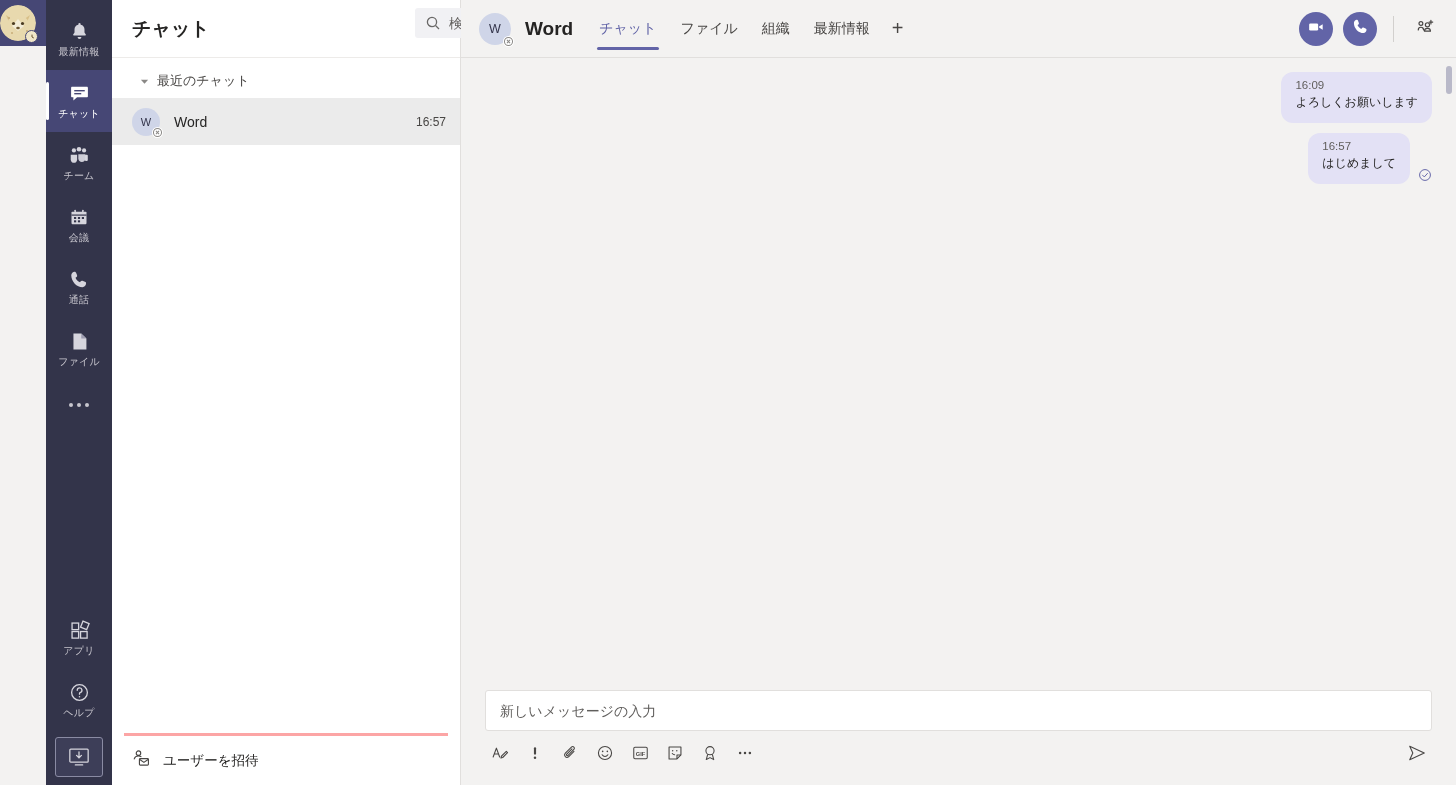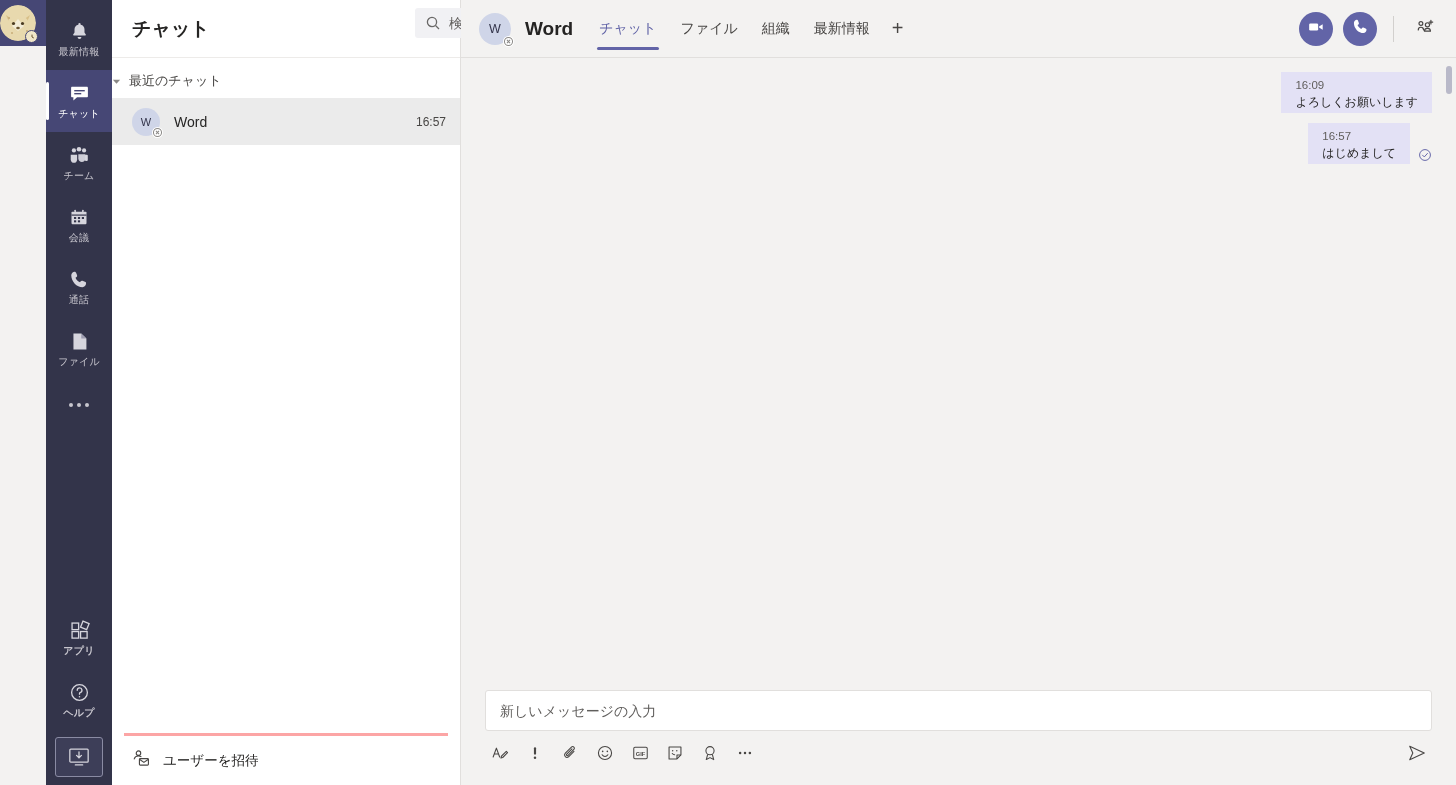--- a/index.html
+++ b/index.html
@@ -61,40 +61,40 @@
   .rail-item.active::before {
     content: ""; position: absolute; left: 0; top: 12px; bottom: 12px;
     width: 3px; background: #fff; border-radius: 2px;
   }
   .rail-ico { height: 22px; display: flex; align-items: flex-end; justify-content: center; margin-bottom: 4px; }
   .rail-label { font-size: 10px; line-height: 12px; color: #c8c6ce; letter-spacing: .2px; }
   .rail-item.active .rail-label { color: #fff; }
   .rail-more { width: 66px; height: 50px; display: flex; align-items: center; justify-content: center; cursor: pointer; }
   .dots { display: flex; gap: 4px; }
   .dots i { width: 4px; height: 4px; background: #c8c6ce; border-radius: 50%; display: block; }
-  .rail-bottom { margin-top: auto; width: 66px; display: flex; flex-direction: column; align-items: center; font-weight: bold; }
+  .rail-bottom { margin-top: auto; width: 66px; display: flex; flex-direction: column; align-items: center; }
   .rail-download {
     width: 48px; height: 40px; margin: 6px 0 8px 0;
     display: flex; align-items: center; justify-content: center;
     background: #3d3e58; border: 1px solid #8a8ba3; border-radius: 3px; cursor: pointer;
   }
 
   
   .list {
     width: 349px; flex: 0 0 349px; background: #fff;
     display: flex; flex-direction: column; border-right: 1px solid #e1dfdd;
   }
   .list-head {
     height: 58px; display: flex; align-items: center; padding: 0 18px 0 20px;
     border-bottom: 1px solid #edebe9;
   }
   .list-title { font-size: 19px; font-weight: bold; color: #252423; flex: 1; }
   .filter-btn { width: 30px; height: 30px; display: flex; align-items: center; justify-content: center; cursor: pointer; border-radius: 3px; }
   .section-head {
-    height: 34px; display: flex; align-items: center; padding: 0 0; cursor: pointer; margin-top: 6px; text-align: center;
+    height: 34px; display: flex; align-items: center; padding: 0 28px; cursor: pointer; margin-top: 6px; text-align: center;
   }
   .chev { margin-right: 8px; display: flex; }
   .section-label { font-size: 13px; color: #484644; }
   .chat-row {
     height: 47px; display: flex; align-items: center; padding: 0 14px 0 20px;
     cursor: pointer; background: #ebebeb;
   }
   .chat-avatar {
     width: 28px; height: 28px; border-radius: 50%; background: #cfd5e8;
     color: #33344a; font-size: 11px; display: flex; align-items: center; justify-content: center;
@@ -141,22 +141,22 @@
     width: 34px; height: 34px; border-radius: 50%; background: #6264a7;
     display: flex; align-items: center; justify-content: center; cursor: pointer;
   }
   .divider-v { width: 1px; height: 26px; background: #d2d0ce; margin: 0 6px; }
   .icon-btn { width: 32px; height: 32px; display: flex; align-items: center; justify-content: center; cursor: pointer; border-radius: 3px; }
 
   
   .messages { flex: 1; position: relative; overflow: hidden; padding: 14px 24px 0 24px; }
   .msg-row { display: flex; justify-content: flex-end; margin-bottom: 10px; align-items: flex-end; }
   .bubble {
-    background: #e3e1f5; padding: 7px 14px 1px 14px; max-width: 420px;
-    border-radius: 0;
+    background: #e3e1f5; padding: 7px 14px 11px 14px; max-width: 420px;
+    border-radius: 12px;
   }
   .bubble-time { font-size: 11.5px; color: #605e5c; margin-bottom: 2px; }
   .bubble-text { font-size: 12px; color: #252423; line-height: 19px; }
   .read-ico { margin-left: 8px; margin-bottom: 2px; display: flex; }
   .scroll-thumb {
     position: absolute; right: 4px; top: 8px; width: 6px; height: 28px;
     background: #b9b9c9; border-radius: 3px; cursor: pointer;
   }
 
   

